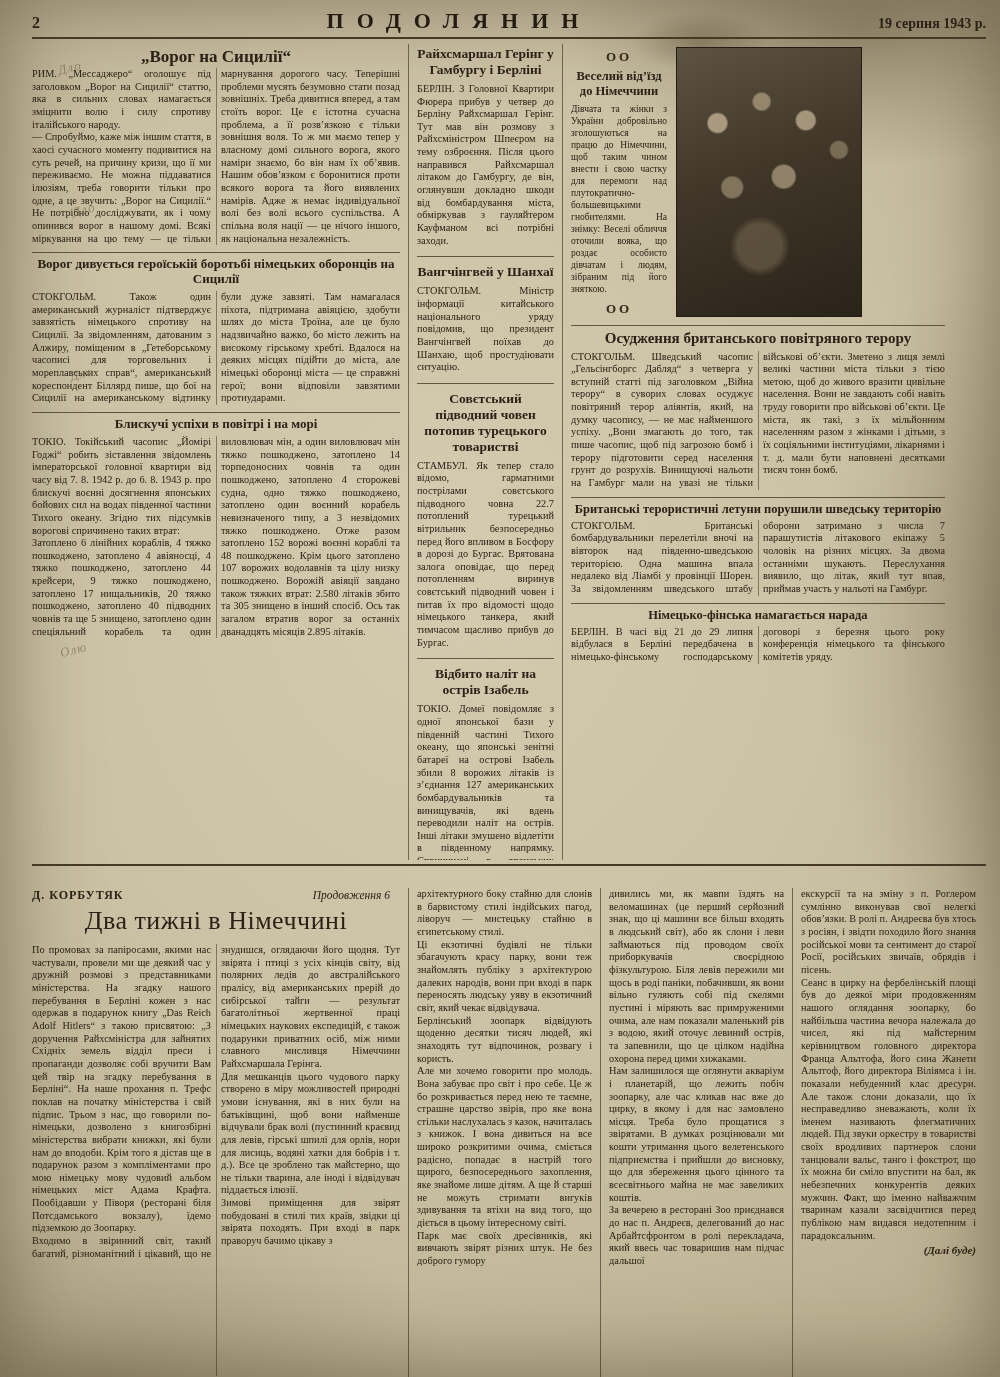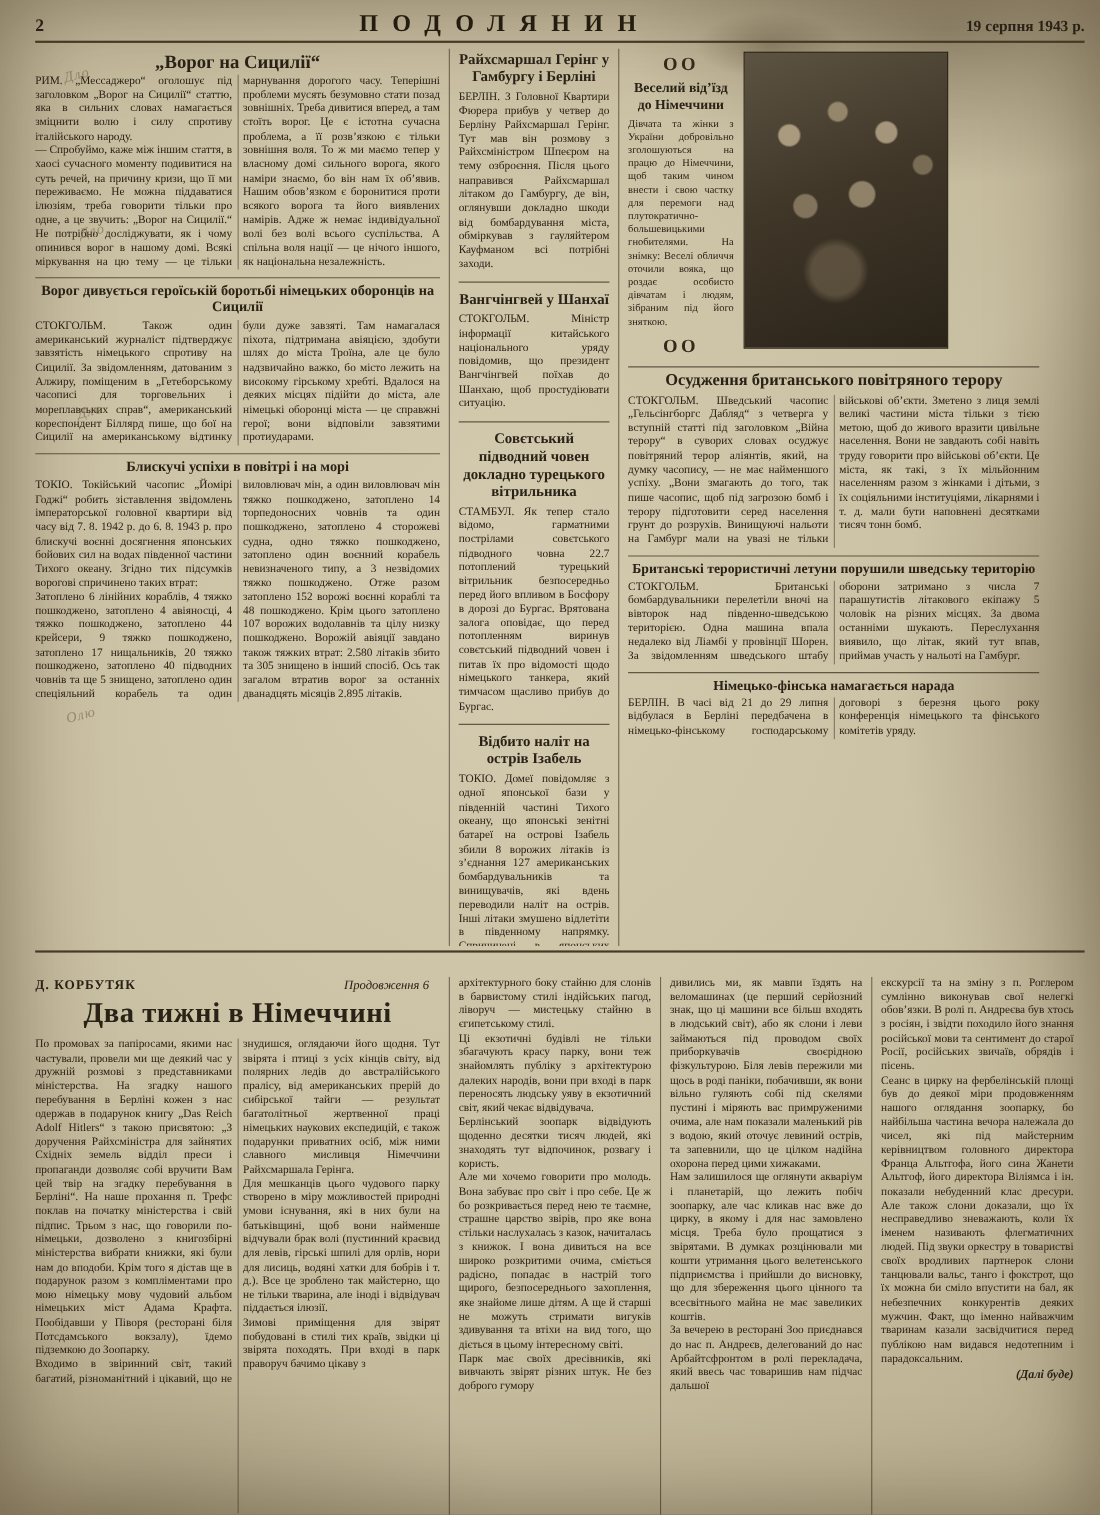--- a/index.html
+++ b/index.html
@@ -39,21 +39,21 @@
   .h-sub{font-size:12px;text-align:center;margin:0 0 6px;}
   .h-two{font-size:13px;font-weight:bold;text-align:center;margin:7px 0 4px;padding-top:4px;
          border-top:1px solid rgba(50,40,25,.7);line-height:1.15;}
   .h-mid{font-size:13.5px;font-weight:bold;text-align:center;line-height:1.18;margin:2px 0 5px;}
   .art-mid{padding-bottom:4px;}
   .art-mid + .art-mid{border-top:1px solid rgba(50,40,25,.7);margin-top:5px;padding-top:5px;}
 
   
   .photo-row{display:flex;margin-bottom:4px;}
   .caption-col{width:96px;}
-  .ornament{text-align:center;font-weight:bold;font-size:17px;letter-spacing:3px;margin:5px 0 4px;color:#33291a;}
+  .ornament{text-align:center;font-weight:bold;font-size:13px;letter-spacing:3px;margin:5px 0 4px;color:#33291a;}
   .caption-title{font-size:12.5px;font-weight:bold;text-align:center;line-height:1.2;margin:1px 0 5px;}
   .caption-text{font-size:9.5px;line-height:1.26;text-align:justify;white-space:pre-line;}
   .photo{width:184px;height:268px;margin-left:9px;margin-top:3px;border:1px solid #241c12;
     background:
       radial-gradient(circle at 22% 28%, rgba(186,170,140,.85) 9px, rgba(186,170,140,0) 11px),
       radial-gradient(circle at 46% 20%, rgba(172,156,126,.75) 8px, rgba(172,156,126,0) 10px),
       radial-gradient(circle at 70% 27%, rgba(188,172,142,.8) 9px, rgba(188,172,142,0) 11px),
       radial-gradient(circle at 88% 38%, rgba(160,144,114,.6) 8px, rgba(160,144,114,0) 10px),
       radial-gradient(circle at 30% 52%, rgba(165,149,119,.65) 10px, rgba(165,149,119,0) 12px),
       radial-gradient(circle at 58% 48%, rgba(178,162,132,.7) 11px, rgba(178,162,132,0) 13px),
@@ -66,21 +66,21 @@
   .h-right{font-size:12.5px;font-weight:bold;text-align:center;border-top:1px solid rgba(50,40,25,.7);
            padding-top:4px;margin:7px 0 3px;}
 
   
   .rule-section{border-top:2px solid #463a26;margin-top:4px;}
   .feature{display:flex;height:502px;overflow:hidden;margin-top:22px;}
   .feature-left{width:376px;box-sizing:border-box;padding-right:8px;overflow:hidden;}
   .byline-row{display:flex;justify-content:space-between;font-size:12px;padding-right:10px;align-items:baseline;}
   .byline{font-weight:bold;letter-spacing:1px;}
   .continuation{font-style:italic;font-size:11.5px;}
-  .feature-title{font-size:26px;font-weight:bold;text-align:center;margin:3px 0 8px;letter-spacing:.5px;}
+  .feature-title{font-size:26px;font-weight:normal;text-align:center;margin:3px 0 8px;letter-spacing:.5px;}
   .feature-body-left{height:432px;overflow:hidden;}
   .feature-col{width:192px;box-sizing:border-box;border-left:1px solid rgba(50,40,25,.6);
                padding:0 8px;overflow:hidden;}
   .continued{text-align:right;font-weight:bold;font-style:italic;font-size:11px;margin-top:2px;}
 
   
   .pencil{position:absolute;font-style:italic;color:rgba(100,84,52,.5);font-size:13px;
           transform:rotate(-14deg);letter-spacing:1px;}
   .pencil.p1{left:58px;top:60px;}
   .pencil.p2{left:72px;top:202px;}
@@ -122,21 +122,21 @@
       <section class="block-mid">
         <article class="art-mid">
           <h3 class="h-mid">Райхсмаршал Герінг у Гамбургу і Берліні</h3>
           <div class="body">БЕРЛІН. З Головної Квартири Фюрера прибув у четвер до Берліну Райхсмаршал Герінг. Тут мав він розмову з Райхсміністром Шпеєром на тему озброєння. Після цього направився Райхсмаршал літаком до Гамбургу, де він, оглянувши докладно шкоди від бомбардування міста, обміркував з гауляйтером Кауфманом всі потрібні заходи.</div>
         </article>
         <article class="art-mid">
           <h3 class="h-mid">Вангчінгвей у Шанхаї</h3>
           <div class="body">СТОКГОЛЬМ. Міністр інформації китайського національного уряду повідомив, що президент Вангчінгвей поїхав до Шанхаю, щоб простудіювати ситуацію.</div>
         </article>
         <article class="art-mid">
-          <h3 class="h-mid">Совєтський підводний човен докладно турецького вітрильника</h3>
+          <h3 class="h-mid">Совєтський підводний човен потопив турецького товаристві</h3>
           <div class="body">СТАМБУЛ. Як тепер стало відомо, гарматними пострілами совєтського підводного човна 22.7 потоплений турецький вітрильник безпосередньо перед його впливом в Босфору в дорозі до Бургас. Врятована залога оповідає, що перед потопленням виринув совєтський підводний човен і питав їх про відомості щодо німецького танкера, який тимчасом щасливо прибув до Бургас.</div>
         </article>
         <article class="art-mid">
           <h3 class="h-mid">Відбито наліт на острів Ізабель</h3>
           <div class="body">ТОКІО. Домеї повідомляє з одної японської бази у південній частині Тихого океану, що японські зенітні батареї на острові Ізабель збили 8 ворожих літаків із з’єднання 127 американських бомбардувальників та винищувачів, які вдень переводили наліт на острів. Інші літаки змушено відлетіти в південному напрямку. Спричинені в японських спорудах шкоди є незначні.</div>
         </article>
       </section>
 
       <section class="block-right">
         <div class="photo-row">

